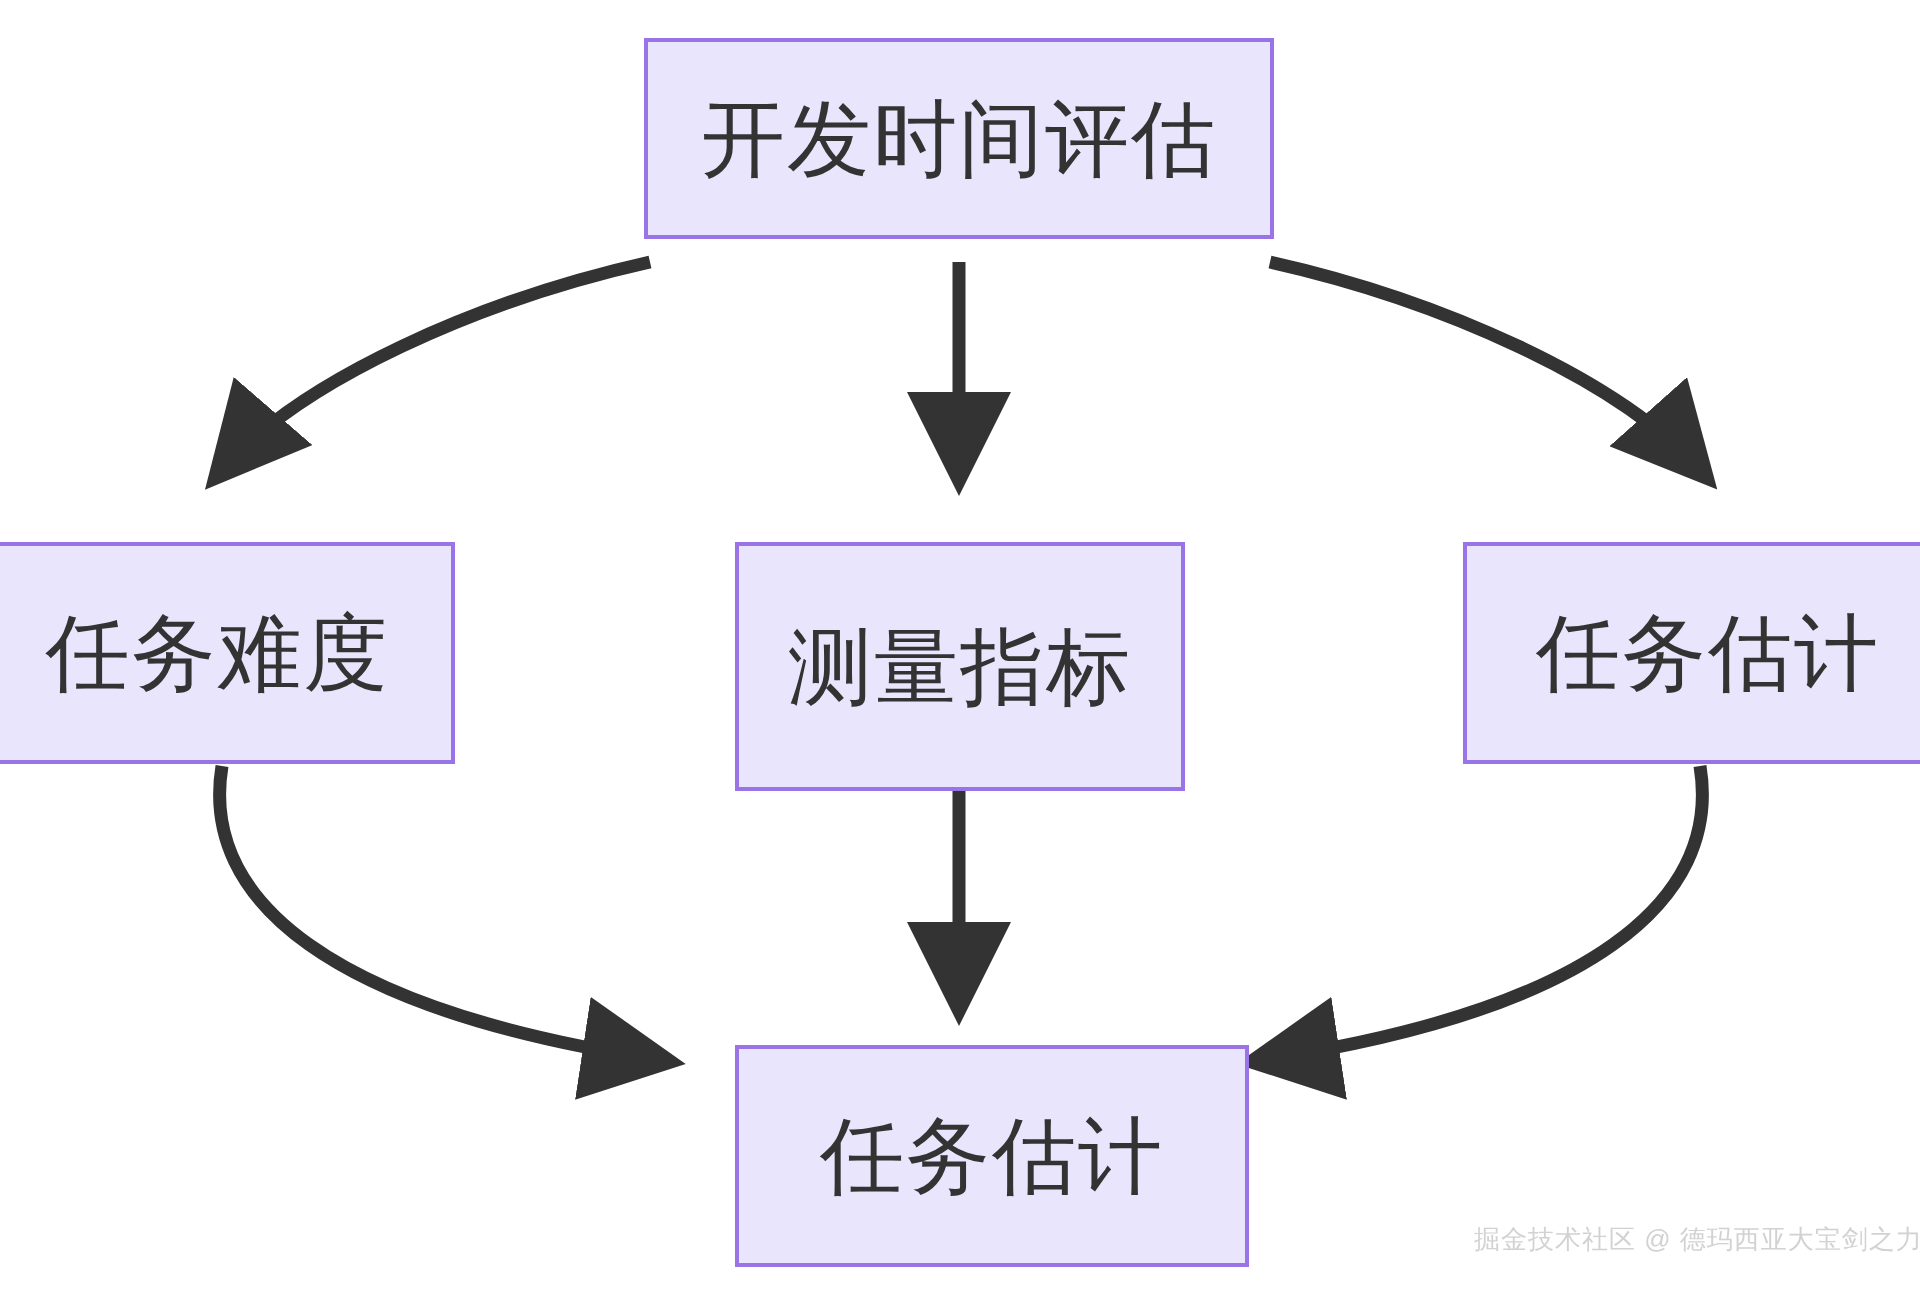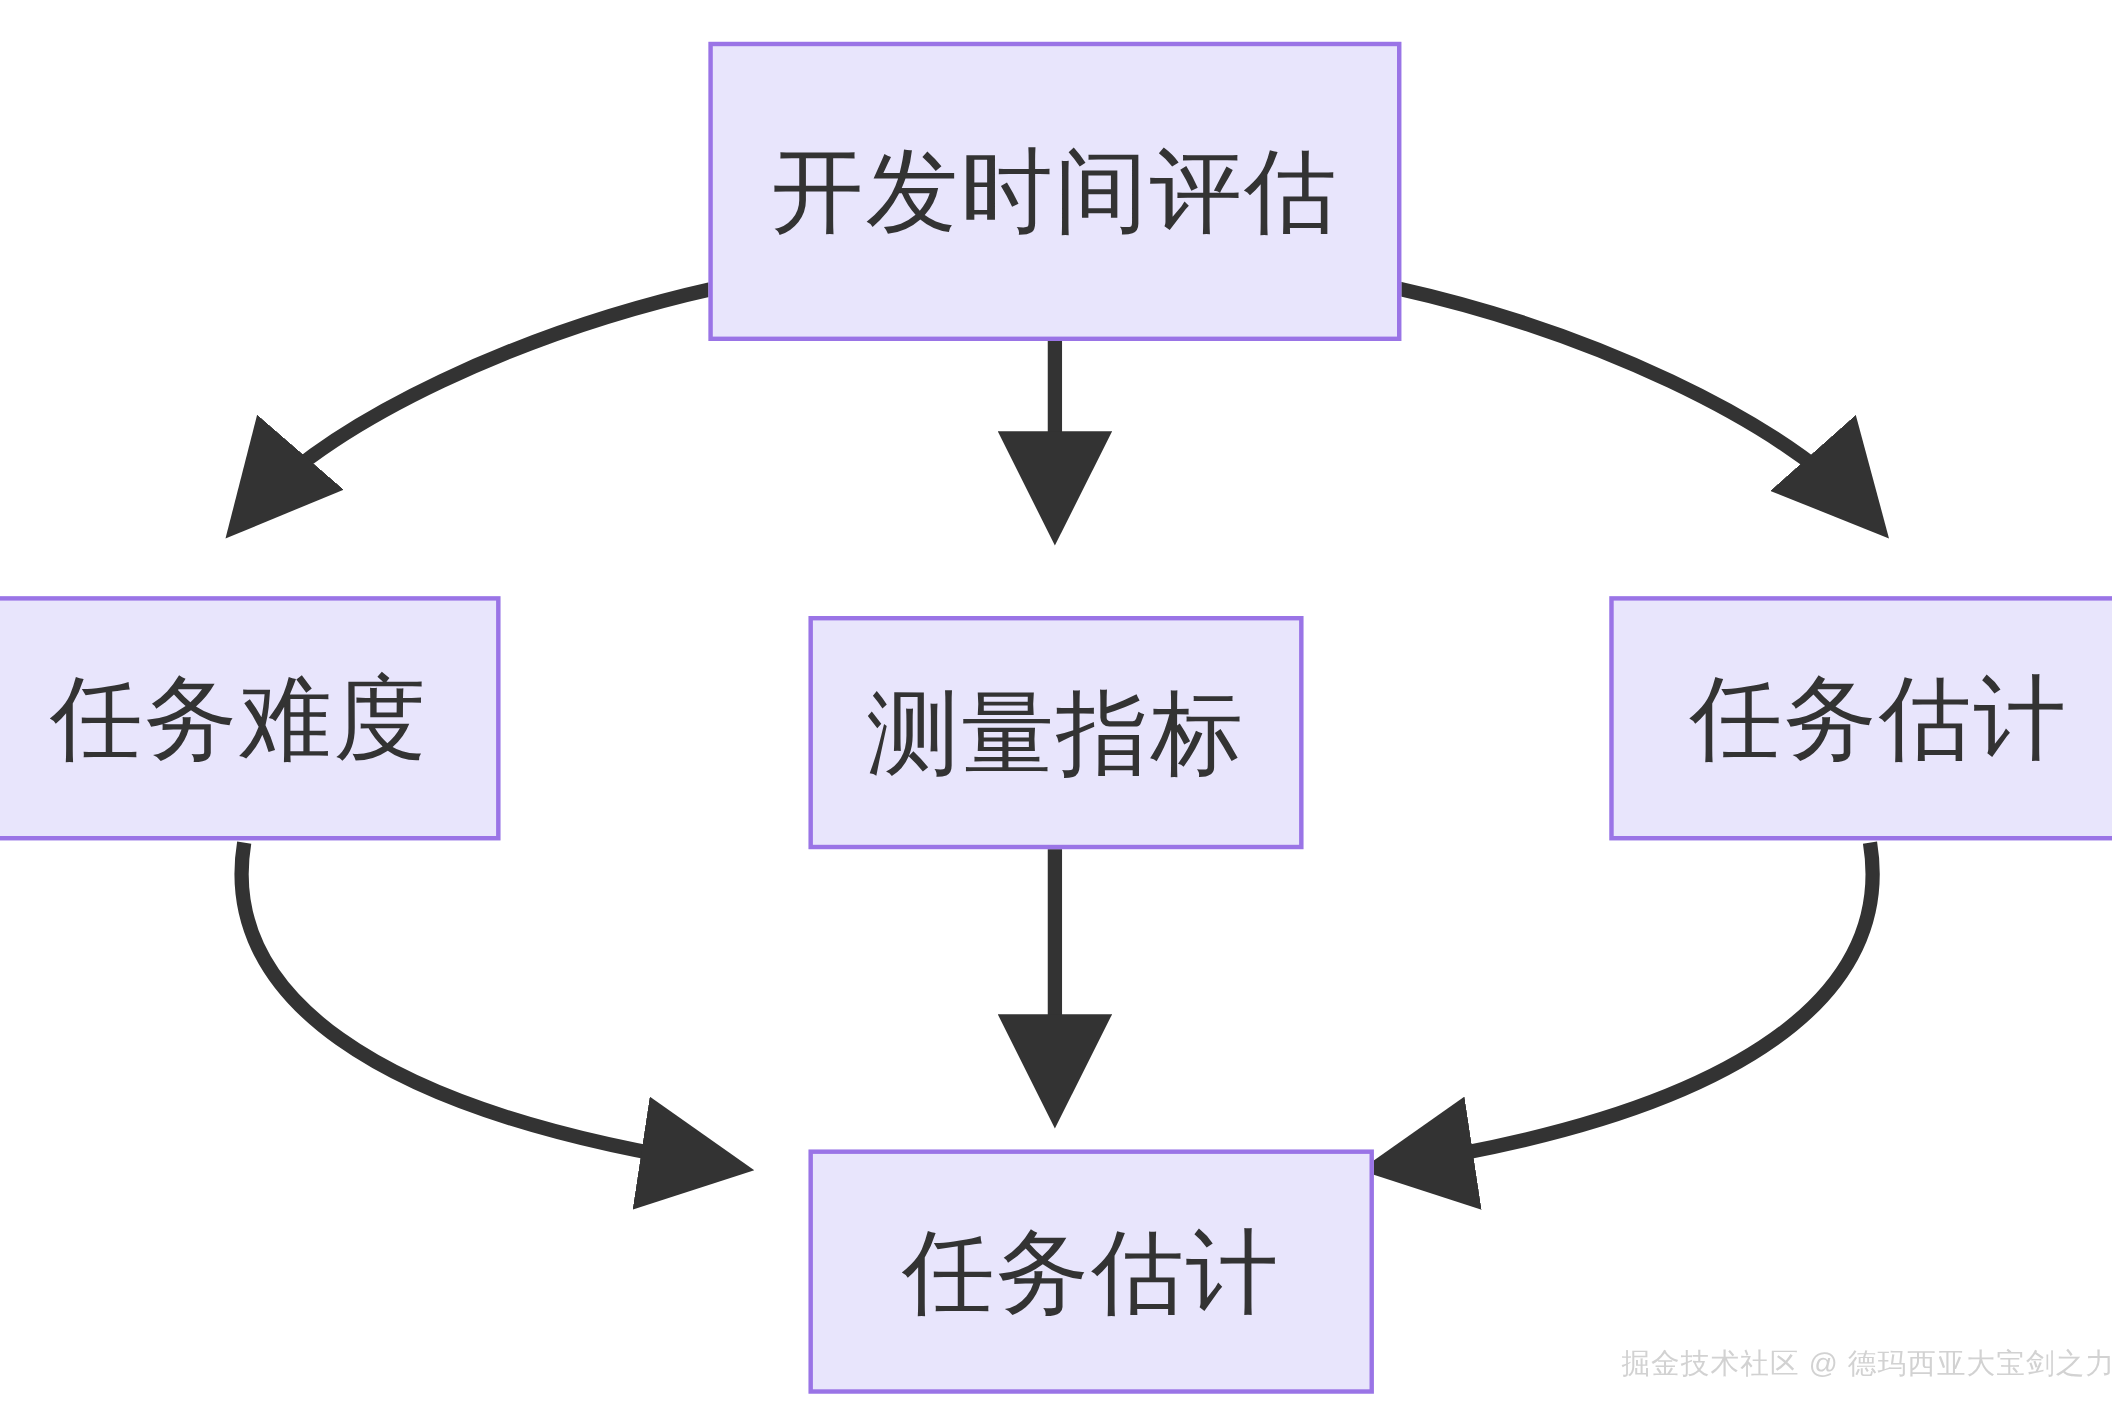--- a/index.html
+++ b/index.html
@@ -36,23 +36,23 @@
   }
   .node-label {
     font-family: "Liberation Sans", "DejaVu Sans", sans-serif;
     color: #333333;
     font-size: 84px;
     line-height: 1;
     letter-spacing: 2px;
     white-space: nowrap;
     font-weight: 400;
   }
-  #node-root     { left: 644px;  top: 38px;   width: 630px; height: 272px; }
+  #node-root     { left: 644px;  top: 38px;   width: 630px; height: 201px; }
   #node-left     { left: -20px;  top: 542px;  width: 475px; height: 222px; }
-  #node-middle   { left: 735px;  top: 560px;  width: 450px; height: 212px; }
+  #node-middle   { left: 735px;  top: 542px;  width: 450px; height: 249px; }
   #node-right    { left: 1463px; top: 542px;  width: 490px; height: 222px; }
   #node-bottom   { left: 735px;  top: 1045px; width: 514px; height: 222px; }
 
   #watermark {
     position: absolute;
     left: 1474px;
     top: 1222px;
     font-size: 26px;
     color: #d2d2d2;
     white-space: nowrap;

